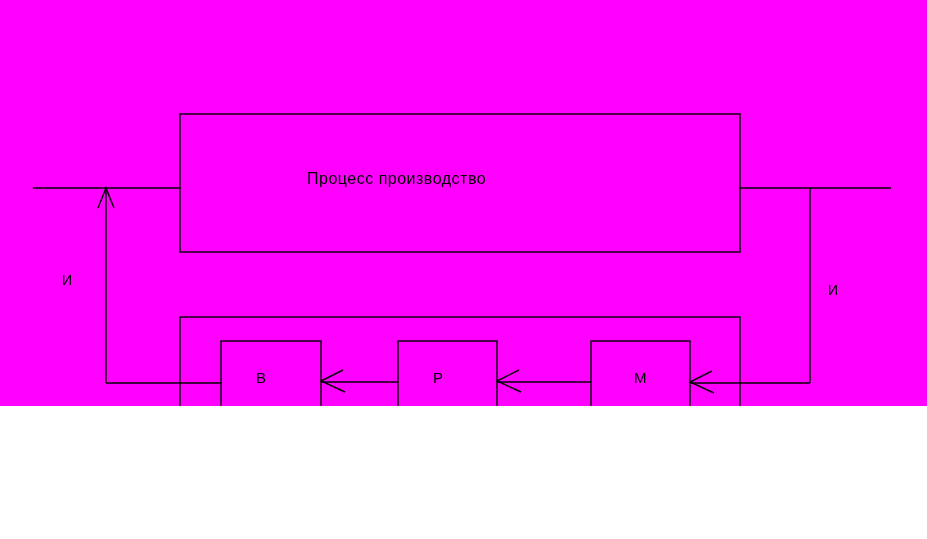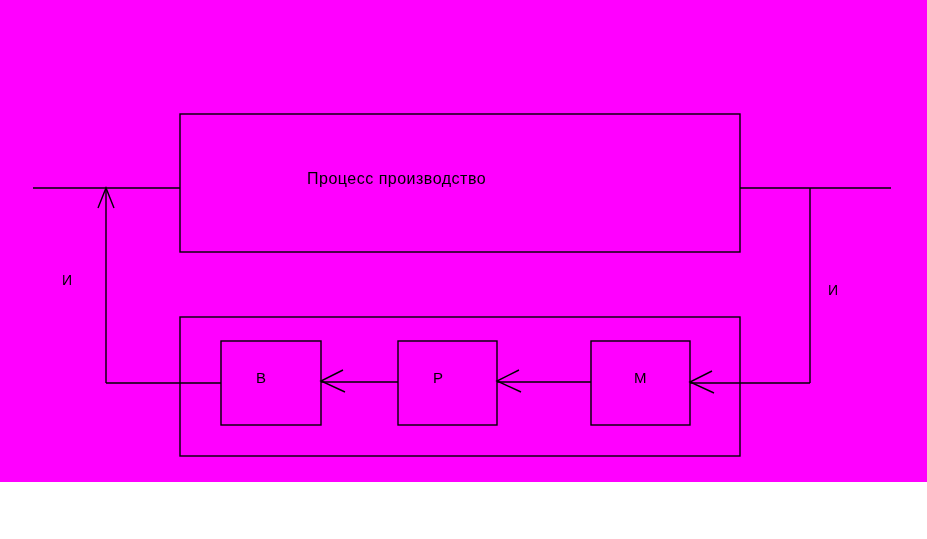--- a/index.html
+++ b/index.html
@@ -3,21 +3,21 @@
 <meta charset="utf-8">
 <style>
   html, body {
     margin: 0;
     padding: 0;
     background: #ffffff;
   }
   #canvas {
     position: relative;
     width: 927px;
-    height: 482px;
+    height: 406px;
     background: #ff00ff;
     font-family: "Liberation Sans", sans-serif;
     overflow: hidden;
   }
   #canvas svg {
     position: absolute;
     left: 0;
     top: 0;
     width: 927px;
     height: 539px;

